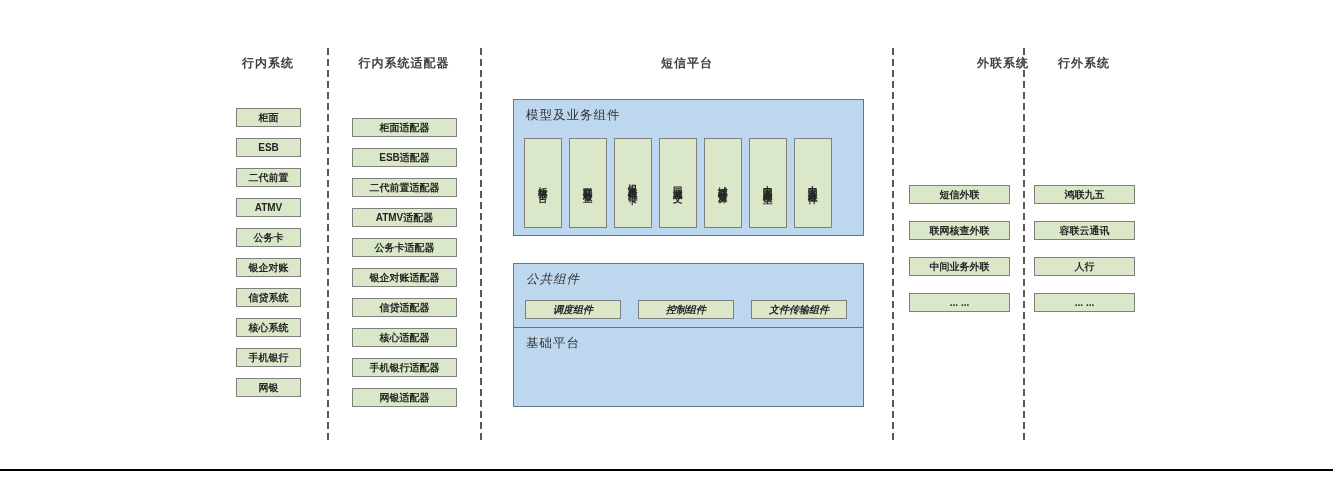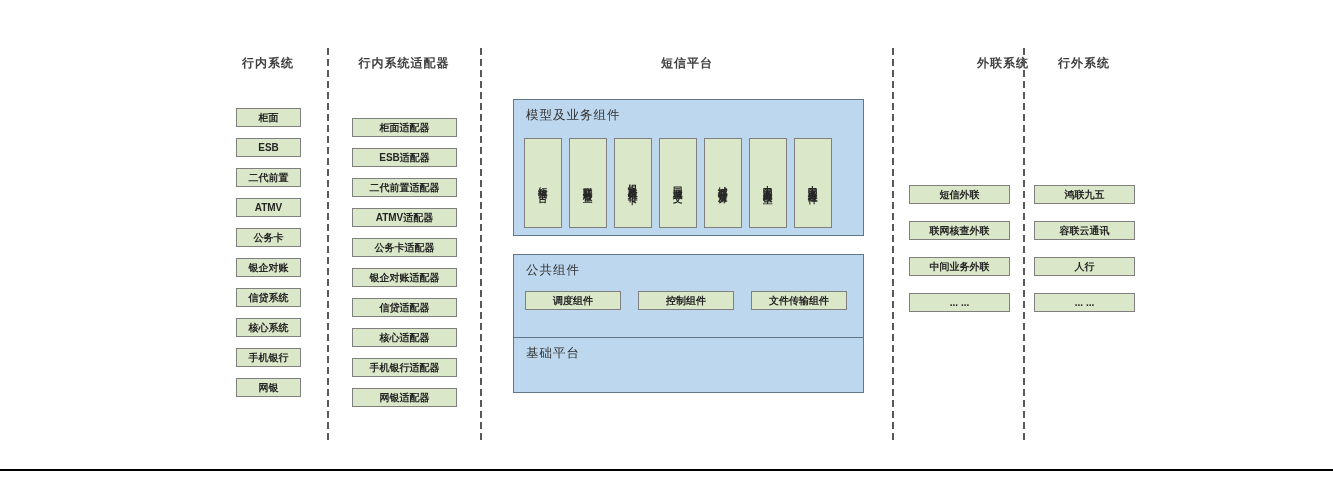--- a/index.html
+++ b/index.html
@@ -23,22 +23,22 @@
   .gbox{
     background:#dae7c8;border:1px solid #7f7f7f;height:19px;box-sizing:border-box;
     display:flex;align-items:center;justify-content:center;
     font-size:10px;font-weight:bold;color:#262626;white-space:nowrap;
   }
   .panel{
     position:absolute;left:513px;width:351px;box-sizing:border-box;
     background:#bdd7ee;border:1px solid #627689;padding-left:40px;
   }
   .panelA{top:99px;height:137px;}
-  .panelB{top:254px;height:84px;}
-  .panelC{top:337px;height:56px;}
+  .panelB{top:263px;height:84px;font-style:italic;}
+  .panelC{top:327px;height:80px;}
   .panel-label{
     position:absolute;top:7px;left:12px;font-size:12.5px;color:#333333;letter-spacing:1px;
   }
   .vlist{position:absolute;left:10px;top:38px;display:flex;flex-direction:row;gap:7px;}
   .vlist .vbox{
     width:38px;height:90px;background:#dae7c8;border:1px solid #7f7f7f;box-sizing:border-box;
     display:flex;align-items:center;justify-content:center;
     writing-mode:vertical-rl;text-orientation:upright;
     font-size:9.5px;font-weight:bold;color:#262626;line-height:1;letter-spacing:2px;
   }

